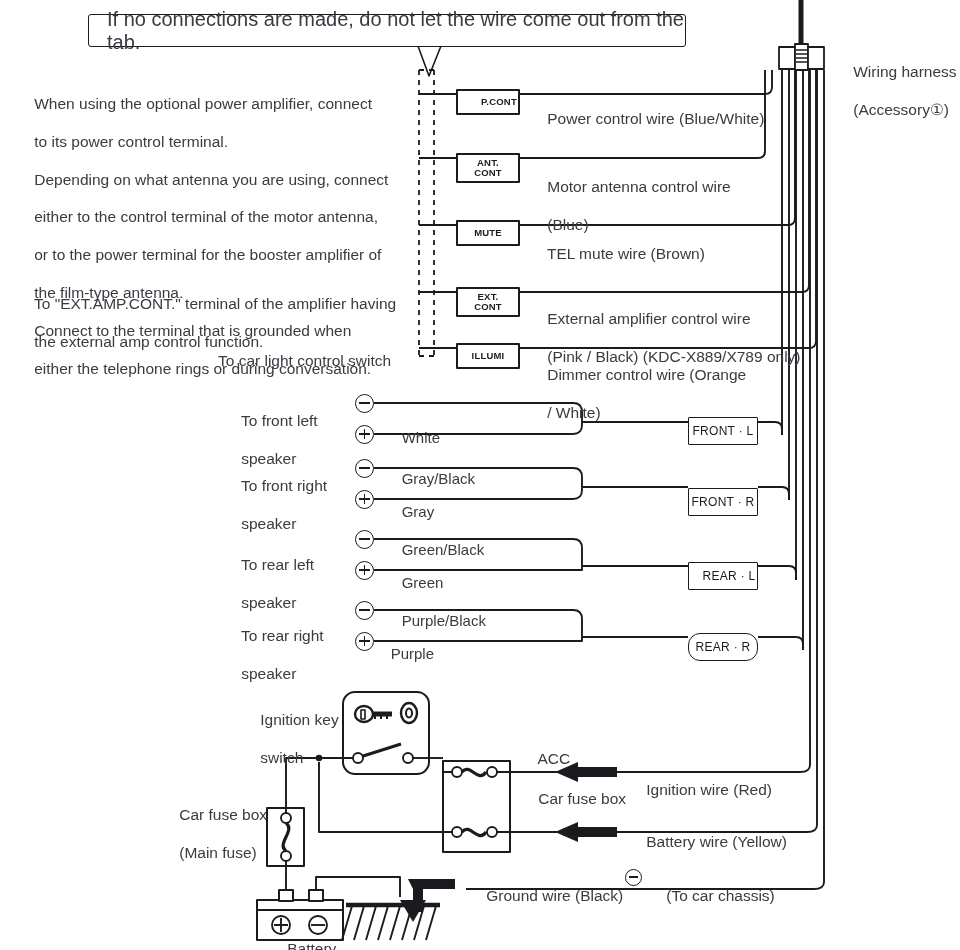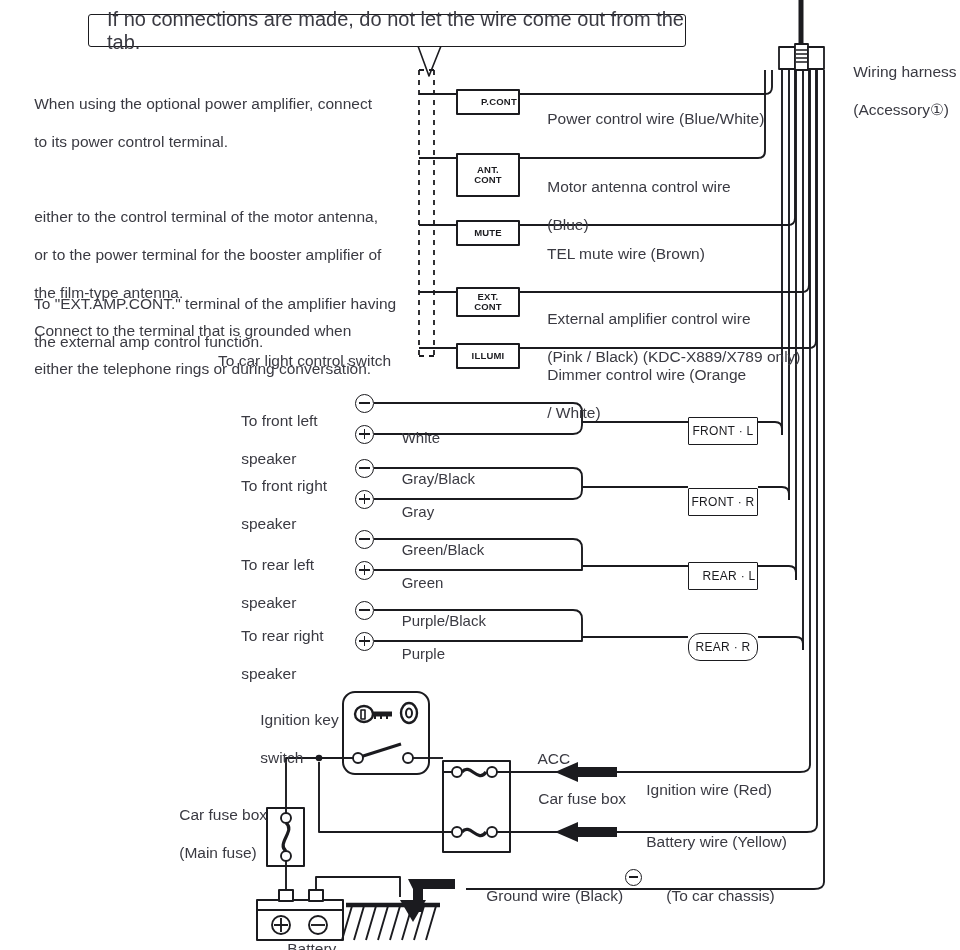--- a/index.html
+++ b/index.html
@@ -235,21 +235,21 @@
     </g>
   </svg>
 
   <div class="callout" style="left:88px;top:14px;width:598px;height:33px;">
     <span class="callout-text">If no connections are made, do not let the wire come out from the tab.</span>
   </div>
 
   <div class="txt note" style="left:17px;top:76px;width:400px;">
     <span>When using the optional power amplifier, connect</span><br>
     <span>to its power control terminal.</span><br>
-    <br>
+    <span>Depending on what antenna you are using, connect</span><br>
     <span>either to the control terminal of the motor antenna,</span><br>
     <span>or to the power terminal for the booster amplifier of</span><br>
     <span>the film-type antenna.</span><br>
     <span>Connect to the terminal that is grounded when</span><br>
     <span>either the telephone rings or during conversation.</span>
   </div>
 
   <div class="txt note" style="left:17px;top:276px;width:400px;">
     <span>To "EXT.AMP.CONT." terminal of the amplifier having</span><br>
     <span>the external amp control function.</span>
@@ -260,21 +260,21 @@
   </div>
 
   <div class="txt note" style="left:836px;top:44px;width:130px;">
     <span>Wiring harness</span><br>
     <span>(Accessory①)</span>
   </div>
 
   <div class="box term-box" style="left:456px;top:89px;width:64px;height:26px;padding-left:22px;">
     <span>P.CONT</span>
   </div>
-  <div class="box term-box" style="left:456px;top:153px;width:64px;height:44px;flex-direction:column;">
+  <div class="box term-box" style="left:456px;top:153px;width:64px;height:30px;flex-direction:column;">
     <span>ANT.</span>
     <span>CONT</span>
   </div>
   <div class="box term-box" style="left:456px;top:220px;width:64px;height:26px;">
     <span>MUTE</span>
   </div>
   <div class="box term-box" style="left:456px;top:287px;width:64px;height:30px;flex-direction:column;">
     <span>EXT.</span>
     <span>CONT</span>
   </div>
@@ -348,21 +348,21 @@
 
   <div class="txt spk-target" style="left:224px;top:608px;">
     <span>To rear right</span><br>
     <span>speaker</span>
   </div>
   <div class="pm" style="left:355px;top:601px;"></div>
   <div class="pm plus" style="left:355px;top:632px;"></div>
   <div class="txt color-label" style="left:385px;top:594px;">
     <span>Purple/Black</span>
   </div>
-  <div class="txt color-label" style="left:385px;top:627px;">
+  <div class="txt color-label" style="left:374px;top:627px;">
     <span>Purple</span>
   </div>
   <div class="box spk-box" style="left:688px;top:633px;width:70px;height:28px;border-radius:12px;">
     <span>REAR · R</span>
   </div>
 
   <div class="txt note" style="left:243px;top:692px;">
     <span>Ignition key</span><br>
     <span>switch</span>
   </div>

